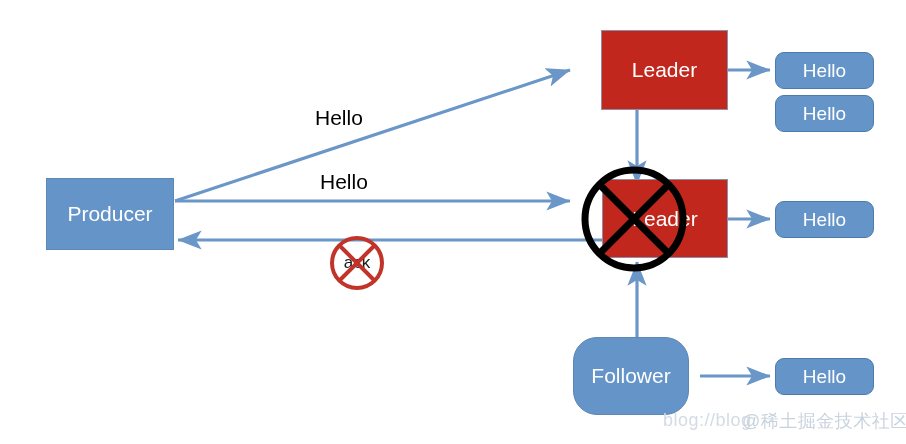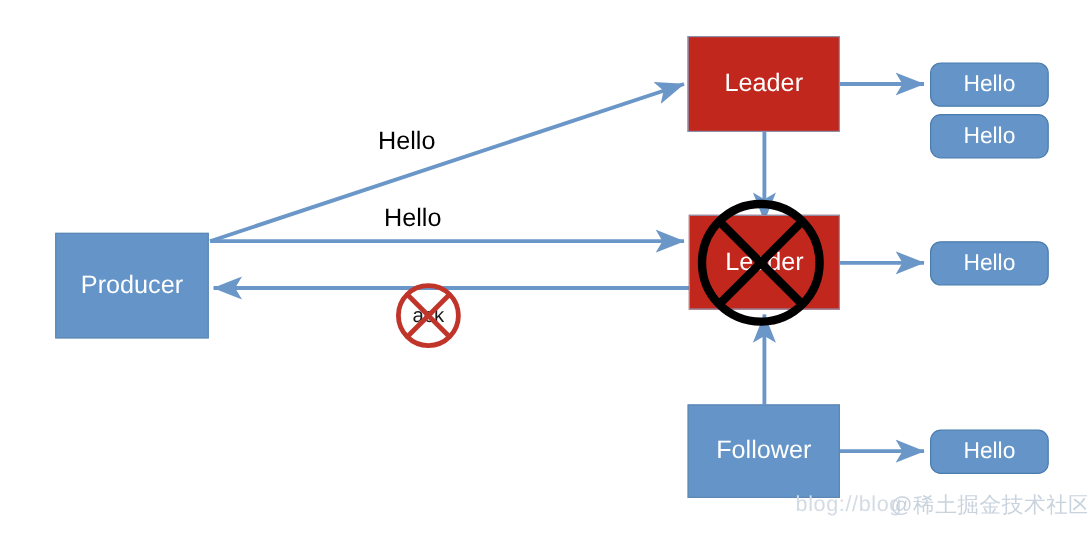--- a/index.html
+++ b/index.html
@@ -32,20 +32,21 @@
   }
   .node-blue {
     background: #6494c8;
     border: 1px solid #5d87b4;
     font-size: 21px;
   }
   .node-red {
     background: #c1271c;
     border: 1px solid #8e8ea8;
     font-size: 21px;
+    margin-left: 28px;
   }
   .node-hello {
     background: #6494c8;
     border: 1px solid #4a7cae;
     border-radius: 9px;
     font-size: 19px;
   }
   .edge-label {
     position: absolute;
     color: #000000;
@@ -92,33 +93,33 @@
 
     <line x1="637" y1="337" x2="637" y2="262" stroke="#6a96c8" stroke-width="3.2" marker-end="url(#arrowBlue)"></line>
 
     <line x1="700" y1="70" x2="770" y2="70" stroke="#6a96c8" stroke-width="3.2" marker-end="url(#arrowBlue)"></line>
 
     <line x1="700" y1="219" x2="770" y2="219" stroke="#6a96c8" stroke-width="3.2" marker-end="url(#arrowBlue)"></line>
 
     <line x1="700" y1="376" x2="770" y2="376" stroke="#6a96c8" stroke-width="3.2" marker-end="url(#arrowBlue)"></line>
   </svg>
 
-  <div class="node node-blue" style="left:46px; top:178px; width:128px; height:88px;margin-top:16px;">
+  <div class="node node-blue" style="left:46px; top:178px; width:128px; height:72px;">
     <span>Producer</span>
   </div>
 
   <div class="node node-red" style="left:573px; top:30px; width:127px; height:80px;">
     <span>Leader</span>
   </div>
 
   <div class="node node-red" style="left:574px; top:179px; width:126px; height:79px;">
     <span>Leader</span>
   </div>
 
-  <div class="node node-blue" style="left:573px; top:337px; width:127px; height:78px;">
+  <div class="node node-blue" style="left:573px; top:337px; width:116px; height:78px;border-radius:24px;">
     <span>Follower</span>
   </div>
 
   <svg class="layer" viewBox="0 0 906 444" style="pointer-events:none;">
     <circle cx="634" cy="219" r="49" fill="none" stroke="#000000" stroke-width="7"></circle>
     <line x1="599" y1="184" x2="669" y2="254" stroke="#000000" stroke-width="7"></line>
     <line x1="669" y1="184" x2="599" y2="254" stroke="#000000" stroke-width="7"></line>
   </svg>
 
   <div class="node node-hello" style="left:775px; top:52px; width:99px; height:37px;">

